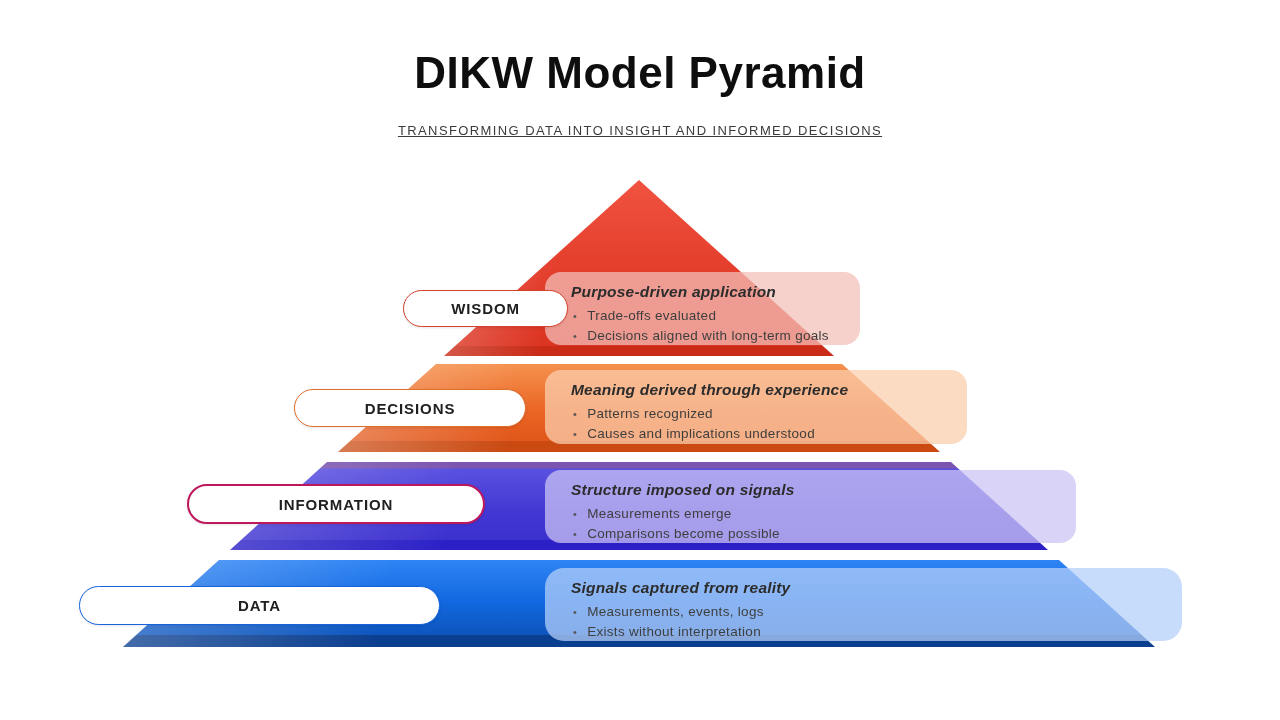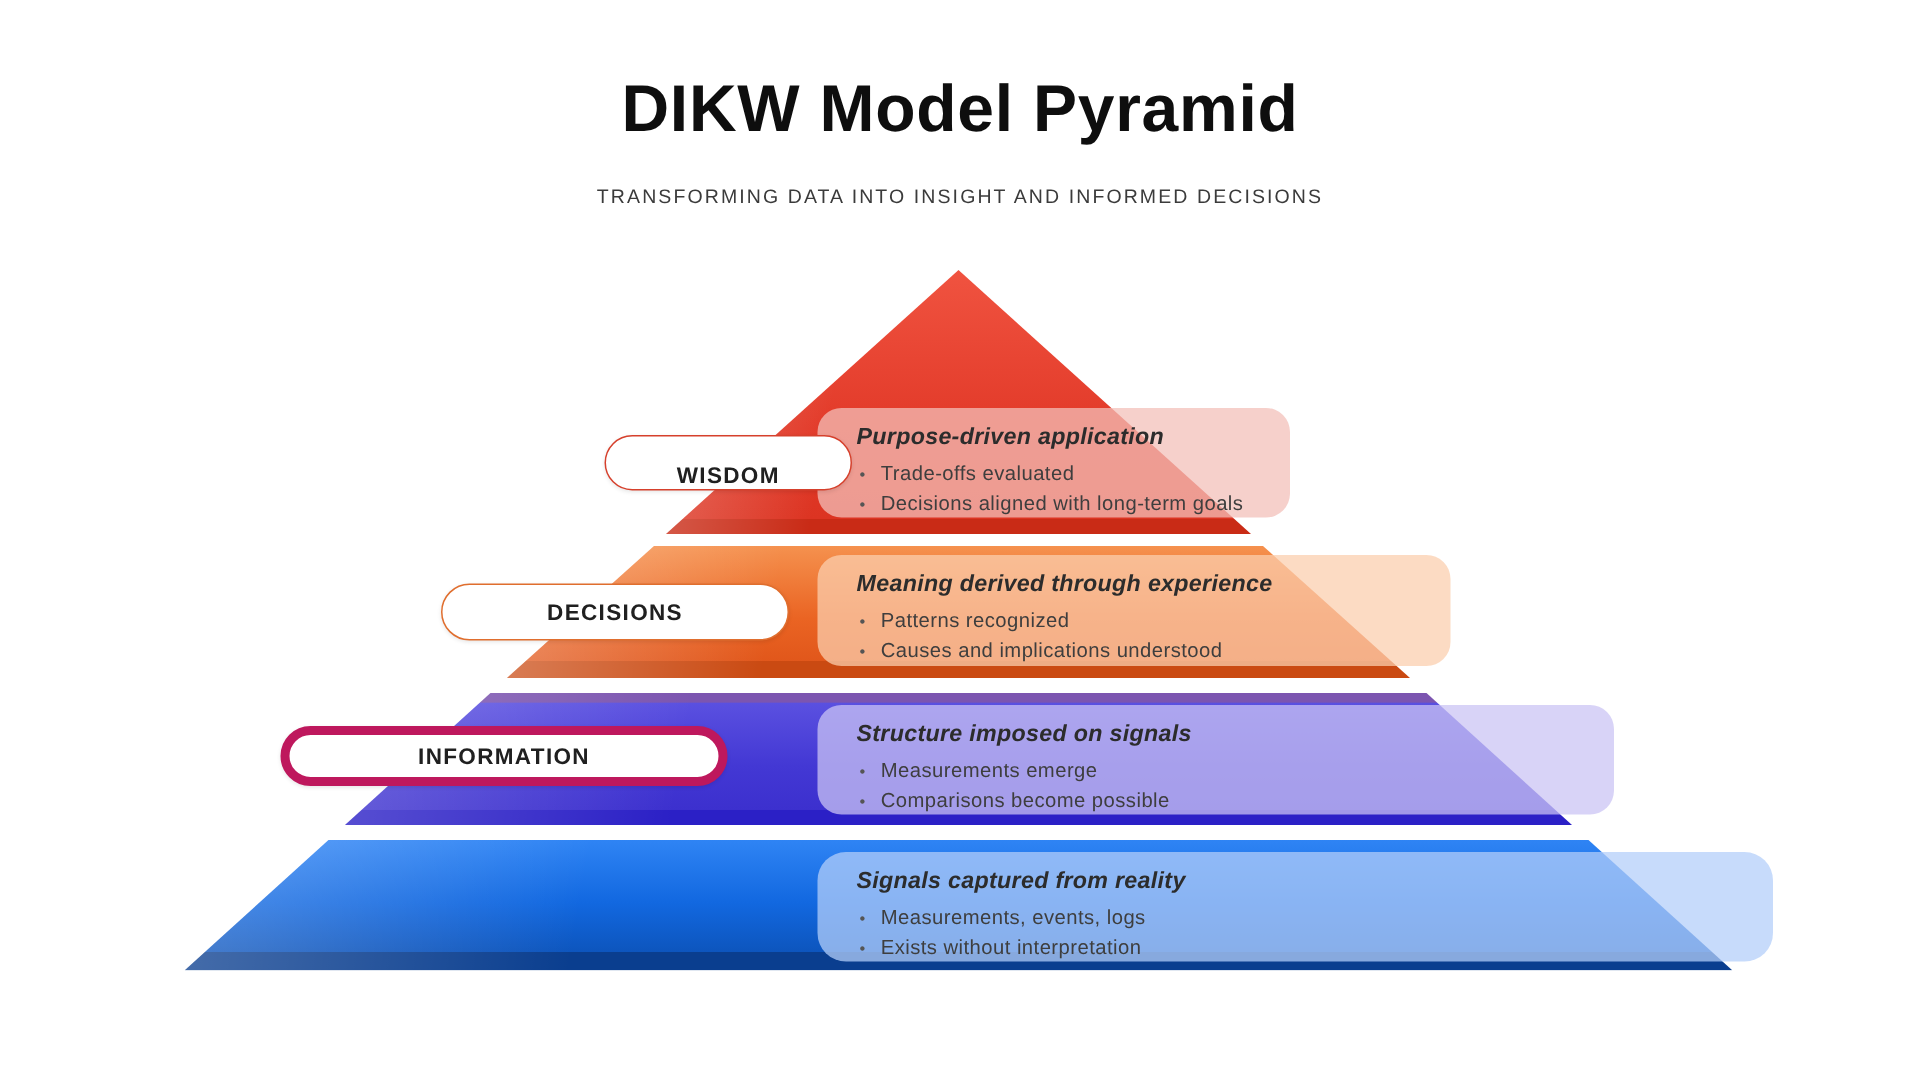--- a/index.html
+++ b/index.html
@@ -23,20 +23,21 @@
     color: #0e0e0e;
   }
   .subtitle {
     position: absolute;
     top: 123px; left: 0; width: 1280px;
     text-align: center;
     font-size: 13px;
     font-weight: 400;
     letter-spacing: 1.4px;
     color: #3b3b3b;
+    text-decoration: underline;
   }
 
   
   .tier { position: absolute; z-index: 1; }
   .tier-wisdom {
     left: 444px; top: 180px; width: 390px; height: 176px;
     clip-path: polygon(195px 0, 390px 176px, 0 176px);
     background:
       linear-gradient(100deg, rgba(255,255,255,0.28) 0%, rgba(255,255,255,0) 30%),
       linear-gradient(to bottom, #f05340 0%, #e23a29 60%,
@@ -110,23 +111,23 @@
     border-radius: 999px;
     display: flex;
     align-items: center;
     justify-content: center;
     font-size: 15px;
     font-weight: 700;
     letter-spacing: 0.9px;
     color: #202020;
     box-shadow: 0 1px 3px rgba(0,0,0,0.10);
   }
-  .pill-wisdom      { left: 403px; top: 290px; width: 165px; height: 37px; border: 1px solid #d6402c; align-items: flex-end; }
+  .pill-wisdom      { left: 403px; top: 290px; width: 165px; height: 37px; border: 1px solid #d6402c; }
   .pill-knowledge   { left: 294px; top: 389px; width: 232px; height: 38px; border: 1px solid #e06e2e; }
-  .pill-information { left: 187px; top: 484px; width: 298px; height: 40px; border: 6px solid #be185d; }
+  .pill-information { left: 187px; top: 484px; width: 298px; height: 40px; border: 2px solid #be185d; }
   .pill-data        { left: 79px;  top: 586px; width: 361px; height: 39px; border: 1px solid #1663dd; }
 </style>
 </head>
 <body>
 
 <div class="stage">
 
   <div class="title">DIKW Model Pyramid</div>
   <div class="subtitle">TRANSFORMING DATA INTO INSIGHT AND INFORMED DECISIONS</div>
 
@@ -193,14 +194,17 @@
 
   <div class="pill pill-wisdom">
     <span>WISDOM</span>
   </div>
   <div class="pill pill-knowledge">
     <span>DECISIONS</span>
   </div>
   <div class="pill pill-information">
     <span>INFORMATION</span>
   </div>
+  <div class="pill pill-data">
+    <span>DATA</span>
+  </div>
 
 </div>
 
 </body></html>

